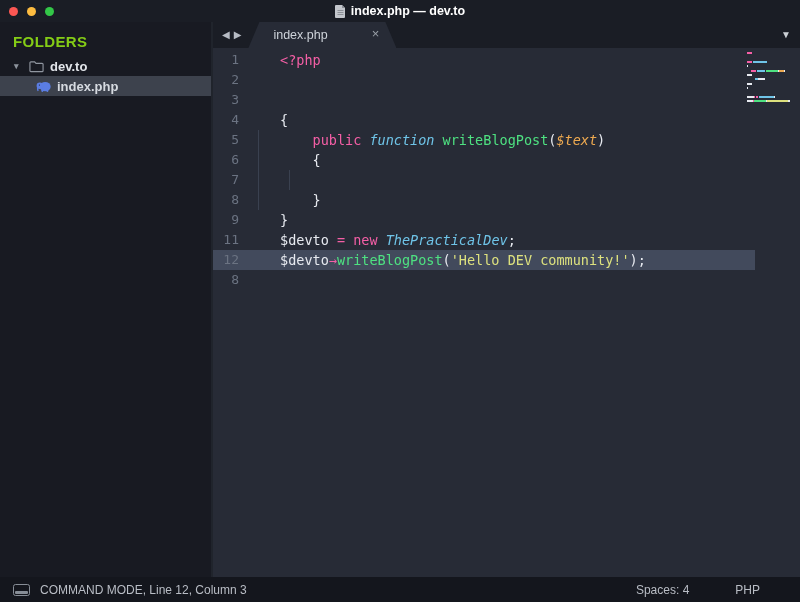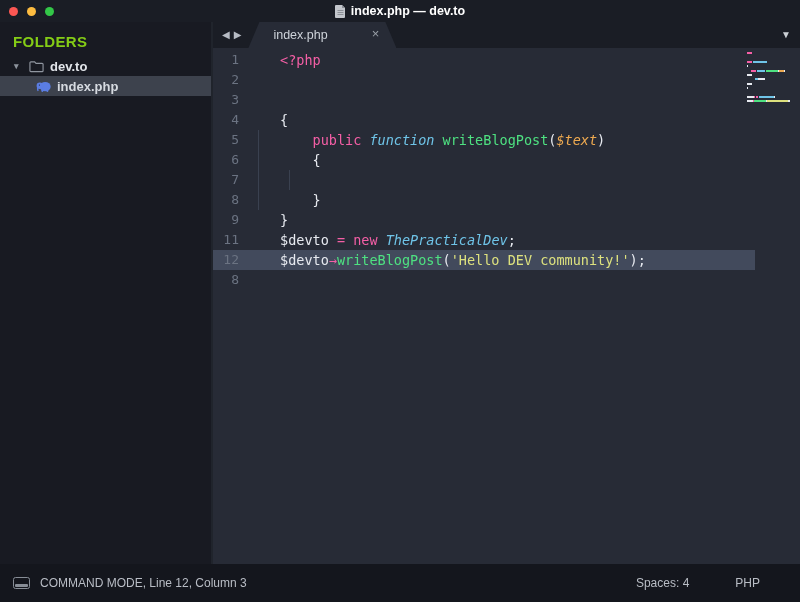--- a/index.html
+++ b/index.html
@@ -78,21 +78,21 @@
   .code-text { flex: none; color: var(--syn-fg); margin-left: 24px; }
   .indent-guide { position: absolute; width: 1px; background: #3a4150; }
 
   
   .minimap { position: absolute; left: 534px; top: 4px; width: 50px; }
   .mini-row { position: relative; height: 4.4px; display: flex; }
   .mini-seg { height: 2px; flex: none; }
 
   
   .statusbar {
-    position: absolute; left: 0; right: 0; bottom: 0; height: 38px;
+    position: absolute; left: 0; right: 0; bottom: 0; height: 25px;
     background: var(--statusbar-bg);
     display: flex; align-items: center; font-size: 12px; color: #b9bdc5;
   }
   .status-left { display: flex; align-items: center; gap: 10px; padding-left: 13px; flex: 1; }
   .panel-icon {
     width: 17px; height: 12px; border: 1.5px solid #878d96; border-radius: 2.5px;
     position: relative;
   }
   .panel-icon::after {
     content: ""; position: absolute; left: 1px; right: 1px; bottom: 1px; height: 3px;

